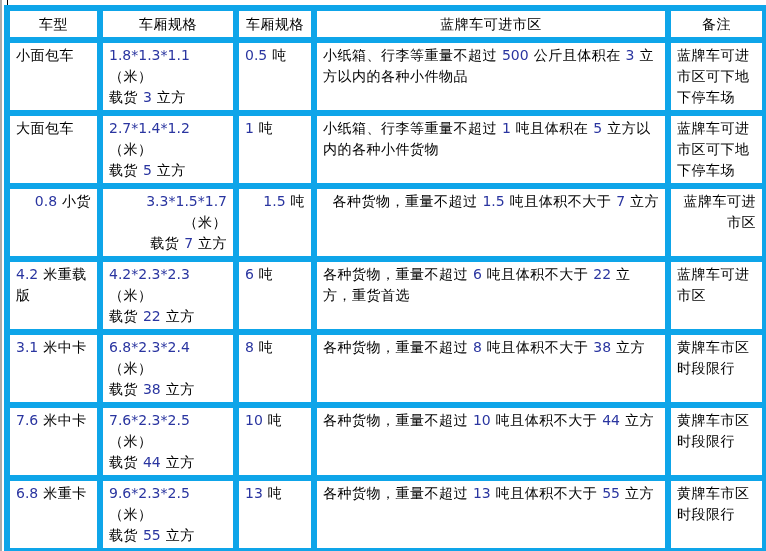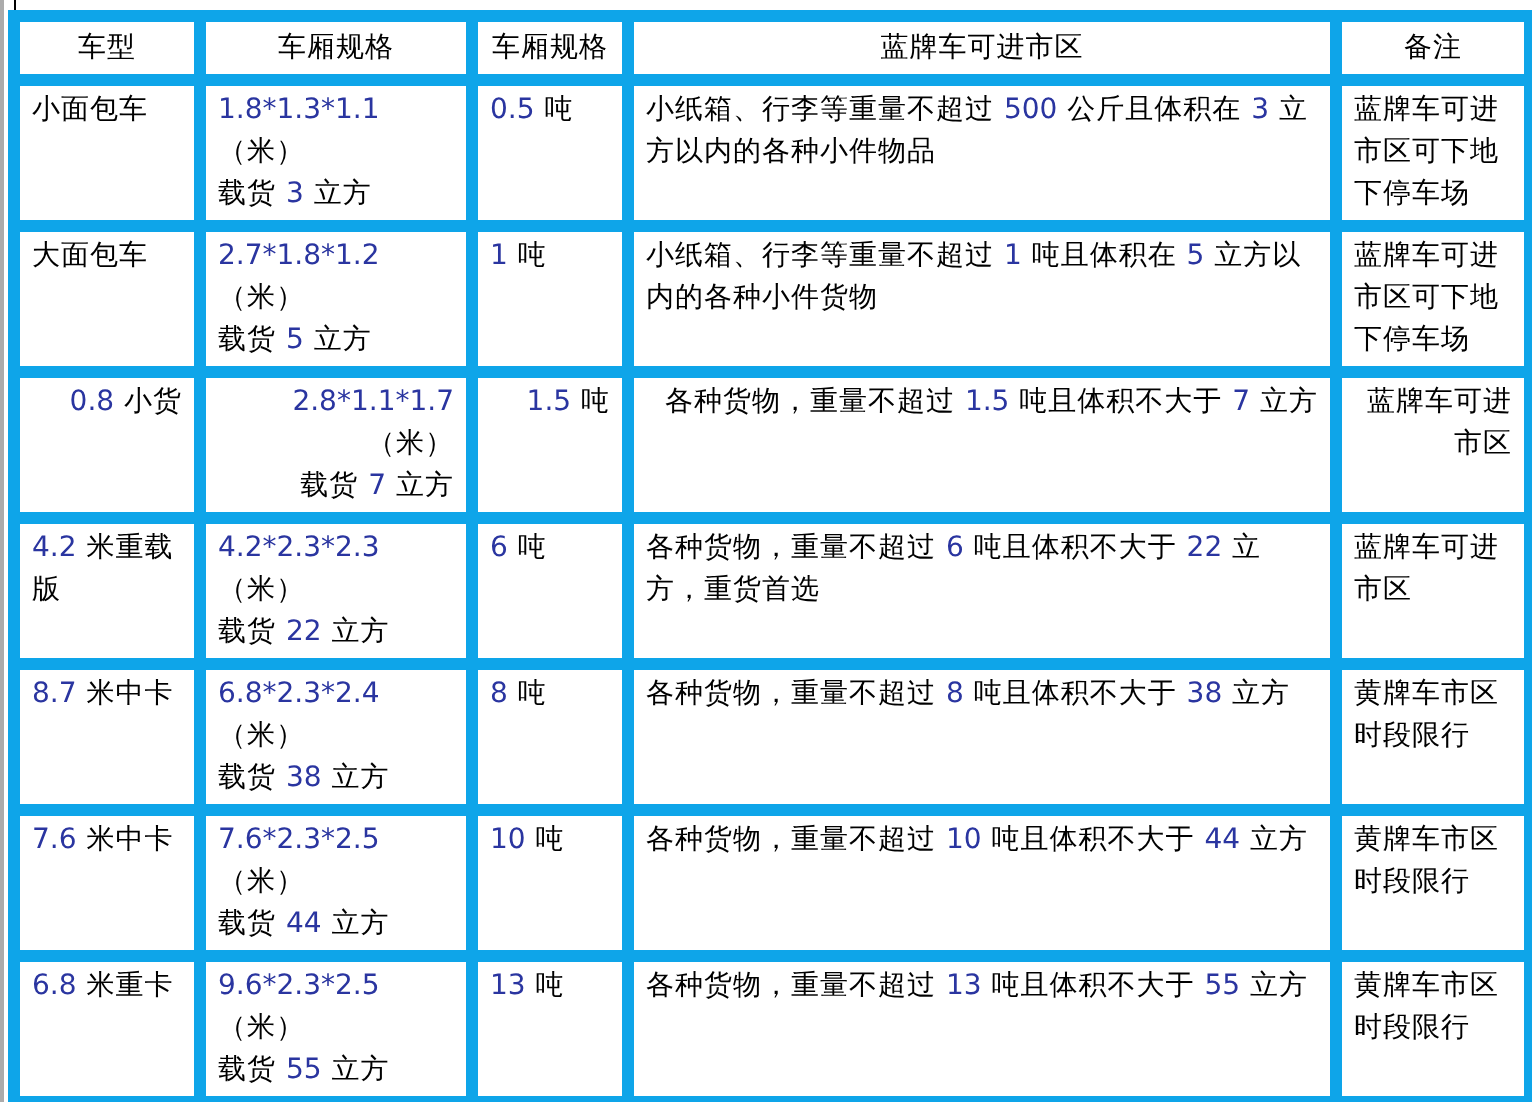--- a/index.html
+++ b/index.html
@@ -85,44 +85,44 @@
         <tr style="height: 58px;">
           <td class="cell-vehicle">小面包车</td>
           <td class="cell-spec"><span class="num">1.8*1.3*1.1</span>（米）
 载货 <span class="num">3</span> 立方</td>
           <td class="cell-weight"><span class="num">0.5</span> 吨</td>
           <td class="cell-cargo">小纸箱、行李等重量不超过 <span class="num">500</span> 公斤且体积在 <span class="num">3</span> 立方以内的各种小件物品</td>
           <td class="cell-note">蓝牌车可进市区可下地下停车场</td>
         </tr>
         <tr style="height: 63px; padding-left: 13px;">
           <td class="cell-vehicle">大面包车</td>
-          <td class="cell-spec"><span class="num">2.7*1.8*1.2</span>（米）
+          <td class="cell-spec"><span class="num">2.7*1.4*1.2</span>（米）
 载货 <span class="num">5</span> 立方</td>
           <td class="cell-weight"><span class="num">1</span> 吨</td>
           <td class="cell-cargo">小纸箱、行李等重量不超过 <span class="num">1</span> 吨且体积在 <span class="num">5</span> 立方以内的各种小件货物</td>
           <td class="cell-note">蓝牌车可进市区可下地下停车场</td>
         </tr>
         <tr style="height: 55px; text-align: right;">
           <td class="cell-vehicle"><span class="num">0.8</span> 小货</td>
-          <td class="cell-spec"><span class="num">2.8*1.1*1.7</span>（米）
+          <td class="cell-spec"><span class="num">3.3*1.5*1.7</span>（米）
 载货 <span class="num">7</span> 立方</td>
           <td class="cell-weight"><span class="num">1.5</span> 吨</td>
           <td class="cell-cargo">各种货物，重量不超过 <span class="num">1.5</span> 吨且体积不大于 <span class="num">7</span> 立方</td>
           <td class="cell-note">蓝牌车可进市区</td>
         </tr>
         <tr style="height: 51px;">
           <td class="cell-vehicle"><span class="num">4.2</span> 米重载版</td>
           <td class="cell-spec"><span class="num">4.2*2.3*2.3</span>（米）
 载货 <span class="num">22</span> 立方</td>
           <td class="cell-weight"><span class="num">6</span> 吨</td>
           <td class="cell-cargo">各种货物，重量不超过 <span class="num">6</span> 吨且体积不大于 <span class="num">22</span> 立方，重货首选</td>
           <td class="cell-note">蓝牌车可进市区</td>
         </tr>
         <tr style="height: 44px;">
-          <td class="cell-vehicle"><span class="num">8.7</span> 米中卡</td>
+          <td class="cell-vehicle"><span class="num">3.1</span> 米中卡</td>
           <td class="cell-spec"><span class="num">6.8*2.3*2.4</span>（米）
 载货 <span class="num">38</span> 立方</td>
           <td class="cell-weight"><span class="num">8</span> 吨</td>
           <td class="cell-cargo">各种货物，重量不超过 <span class="num">8</span> 吨且体积不大于 <span class="num">38</span> 立方</td>
           <td class="cell-note">黄牌车市区时段限行</td>
         </tr>
         <tr style="height: 48px; padding-left: 12px;">
           <td class="cell-vehicle"><span class="num">7.6</span> 米中卡</td>
           <td class="cell-spec"><span class="num">7.6*2.3*2.5</span>（米）
 载货 <span class="num">44</span> 立方</td>

